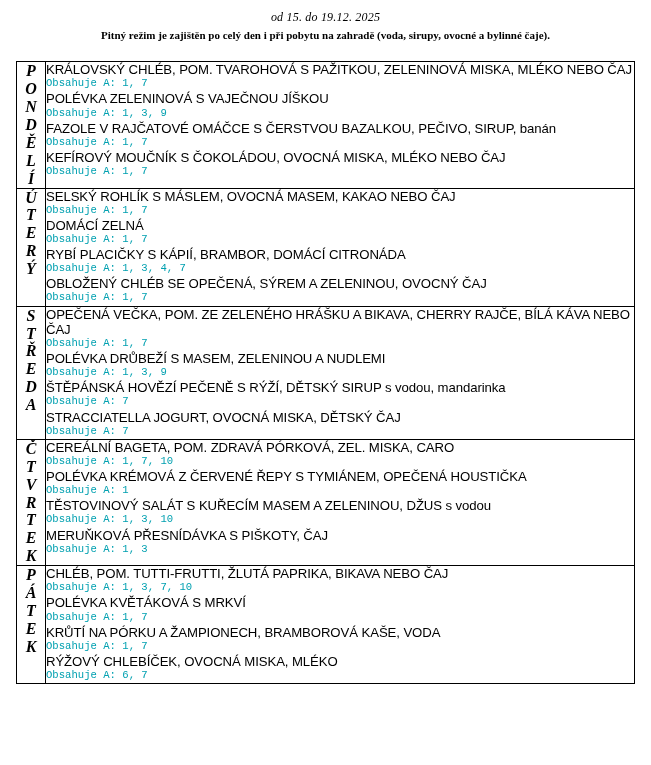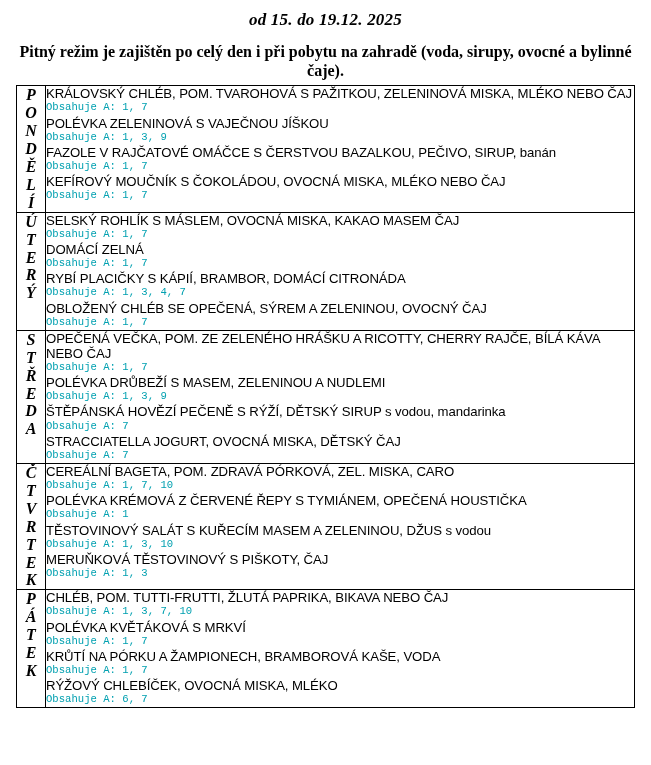--- a/index.html
+++ b/index.html
@@ -16,32 +16,32 @@
   }
   .page {
     width: 651px;
     height: 765px;
     position: relative;
     box-sizing: border-box;
     padding: 0 16px;
   }
   .title {
     text-align: center;
-    font-weight: bold;
+    font-weight: normal;
     font-style: italic;
-    font-size: 17px;
+    font-size: 12px;
     margin-top: 10px;
-    margin-bottom: 12px;
+    margin-bottom: 4px;
     letter-spacing: 0.2px;
   }
   .subtitle {
     text-align: center;
     font-weight: bold;
-    font-size: 16px;
-    margin-bottom: 5px;
+    font-size: 11px;
+    margin-bottom: 19px;
     line-height: 1.2;
   }
   table.menu {
     border-collapse: collapse;
     width: 619px;
     table-layout: fixed;
     border: 1.5px solid #000;
   }
   table.menu td {
     border: 1px solid #000;
@@ -116,42 +116,42 @@
 
       <tr>
         <td class="daycell">
           <span class="letters">Ú</span>
           <span class="letters">T</span>
           <span class="letters">E</span>
           <span class="letters">R</span>
           <span class="letters">Ý</span>
         </td>
         <td class="meals">
-          <div class="meal">SELSKÝ ROHLÍK S MÁSLEM, OVOCNÁ MISKA, KAKAO MASEM ČAJ</div>
+          <div class="meal">SELSKÝ ROHLÍK S MÁSLEM, OVOCNÁ MASEM, KAKAO NEBO ČAJ</div>
           <div class="allerg">Obsahuje A: 1, 7</div>
           <div class="meal">DOMÁCÍ ZELNÁ</div>
           <div class="allerg">Obsahuje A: 1, 7</div>
           <div class="meal">RYBÍ PLACIČKY S KÁPIÍ, BRAMBOR, DOMÁCÍ CITRONÁDA</div>
           <div class="allerg">Obsahuje A: 1, 3, 4, 7</div>
           <div class="meal">OBLOŽENÝ CHLÉB SE OPEČENÁ, SÝREM A ZELENINOU, OVOCNÝ ČAJ</div>
           <div class="allerg">Obsahuje A: 1, 7</div>
         </td>
       </tr>
 
       <tr>
         <td class="daycell">
           <span class="letters">S</span>
           <span class="letters">T</span>
           <span class="letters">Ř</span>
           <span class="letters">E</span>
           <span class="letters">D</span>
           <span class="letters">A</span>
         </td>
         <td class="meals">
-          <div class="meal">OPEČENÁ VEČKA, POM. ZE ZELENÉHO HRÁŠKU A RICOTTY, CHERRY RAJČE, BÍLÁ KÁVA NEBO ČAJ</div>
+          <div class="meal">OPEČENÁ VEČKA, POM. ZE ZELENÉHO HRÁŠKU A BIKAVA, CHERRY RAJČE, BÍLÁ KÁVA NEBO ČAJ</div>
           <div class="allerg">Obsahuje A: 1, 7</div>
           <div class="meal">POLÉVKA DRŮBEŽÍ S MASEM, ZELENINOU A NUDLEMI</div>
           <div class="allerg">Obsahuje A: 1, 3, 9</div>
           <div class="meal small">ŠTĚPÁNSKÁ HOVĚZÍ PEČENĚ S RÝŽÍ, DĚTSKÝ SIRUP s vodou, mandarinka</div>
           <div class="allerg">Obsahuje A: 7</div>
           <div class="meal">STRACCIATELLA JOGURT, OVOCNÁ MISKA, DĚTSKÝ ČAJ</div>
           <div class="allerg">Obsahuje A: 7</div>
         </td>
       </tr>
 
@@ -165,21 +165,21 @@
           <span class="letters">E</span>
           <span class="letters">K</span>
         </td>
         <td class="meals">
           <div class="meal">CEREÁLNÍ BAGETA, POM. ZDRAVÁ PÓRKOVÁ, ZEL. MISKA, CARO</div>
           <div class="allerg">Obsahuje A: 1, 7, 10</div>
           <div class="meal">POLÉVKA KRÉMOVÁ Z ČERVENÉ ŘEPY S TYMIÁNEM, OPEČENÁ HOUSTIČKA</div>
           <div class="allerg">Obsahuje A: 1</div>
           <div class="meal">TĚSTOVINOVÝ SALÁT S KUŘECÍM MASEM A ZELENINOU, DŽUS s vodou</div>
           <div class="allerg">Obsahuje A: 1, 3, 10</div>
-          <div class="meal">MERUŇKOVÁ TĚSTOVINOVÝ S PIŠKOTY, ČAJ</div>
+          <div class="meal">MERUŇKOVÁ PŘESNÍDÁVKA S PIŠKOTY, ČAJ</div>
           <div class="allerg">Obsahuje A: 1, 3</div>
         </td>
       </tr>
 
       <tr>
         <td class="daycell">
           <span class="letters">P</span>
           <span class="letters">Á</span>
           <span class="letters">T</span>
           <span class="letters">E</span>

